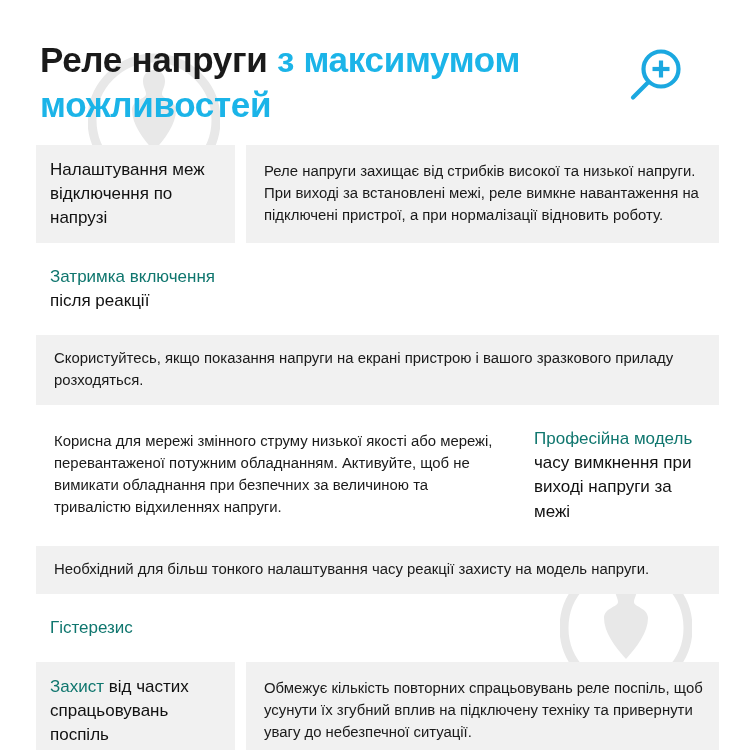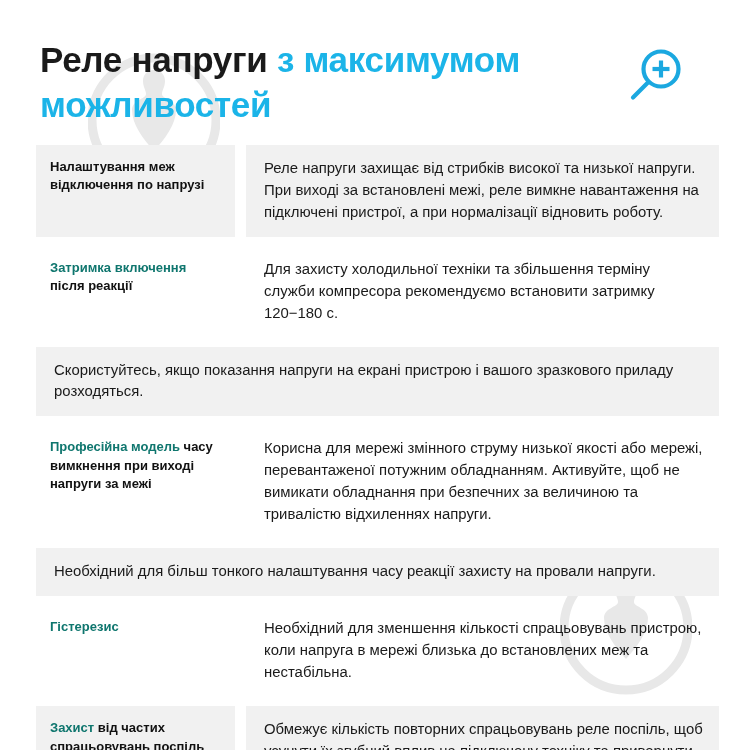--- a/index.html
+++ b/index.html
@@ -67,23 +67,23 @@
   .cell {
     background: transparent;
     padding: 13px 16px 13px 14px;
     box-sizing: border-box;
   }
   .row.shaded .cell { background: #f1f1f1; }
   .cell-label {
     flex: 0 0 199px;
     width: 199px;
     display: flex;
-    align-items: flex-start;
-    font-size: 13px;
-    font-weight: bold;
+    align-items: center;
+    font-size: 17px;
+    font-weight: normal;
     line-height: 1.42;
     color: #111111;
   }
   .cell-label .accent { color: #0f766e; }
   .cell-body {
     flex: 1 1 auto;
     font-size: 14.9px;
     line-height: 1.475;
     color: #1a1a1a;
     display: flex;
@@ -125,43 +125,41 @@
     <div class="cell cell-label">
         <span><span class="accent"></span><span class="dark">Налаштування меж відключення по напрузі</span></span>
       </div>
     <div class="cell cell-body">Реле напруги захищає від стрибків високої та низької напруги. При виході за встановлені межі, реле вимкне навантаження на підключені пристрої, а при нормалізації відновить роботу.</div>
   </div>
 
   <div class="row">
     <div class="cell cell-label">
         <span><span class="accent">Затримка включення</span><span class="dark"> після реакції</span></span>
       </div>
-    <div class="cell cell-body">Для захисту холодильної техніки та збільшення терміну служби компресора рекомендуємо встановити затримку 120−180 с.</div>
   </div>
 
   <div class="row shaded">
     <div class="cell cell-body">Скористуйтесь, якщо показання напруги на екрані пристрою і вашого зразкового приладу розходяться.</div>
   </div>
 
   <div class="row">
+    <div class="cell cell-body">Корисна для мережі змінного струму низької якості або мережі, перевантаженої потужним обладнанням. Активуйте, щоб не вимикати обладнання при безпечних за величиною та тривалістю відхиленнях напруги.</div>
     <div class="cell cell-label">
         <span><span class="accent">Професійна модель</span><span class="dark"> часу вимкнення при виході напруги за межі</span></span>
       </div>
-    <div class="cell cell-body">Корисна для мережі змінного струму низької якості або мережі, перевантаженої потужним обладнанням. Активуйте, щоб не вимикати обладнання при безпечних за величиною та тривалістю відхиленнях напруги.</div>
   </div>
 
   <div class="row shaded">
-    <div class="cell cell-body">Необхідний для більш тонкого налаштування часу реакції захисту на провали напруги.</div>
+    <div class="cell cell-body">Необхідний для більш тонкого налаштування часу реакції захисту на модель напруги.</div>
   </div>
 
   <div class="row">
     <div class="cell cell-label">
         <span><span class="accent">Гістерезис</span><span class="dark"></span></span>
       </div>
-    <div class="cell cell-body">Необхідний для зменшення кількості спрацьовувань пристрою, коли напруга в мережі близька до встановлених меж та нестабільна.</div>
   </div>
 
   <div class="row shaded">
     <div class="cell cell-label">
         <span><span class="accent">Захист</span><span class="dark"> від частих спрацьовувань поспіль</span></span>
       </div>
     <div class="cell cell-body">Обмежує кількість повторних спрацьовувань реле поспіль, щоб усунути їх згубний вплив на підключену техніку та привернути увагу до небезпечної ситуації.</div>
   </div>
 
 </div>

